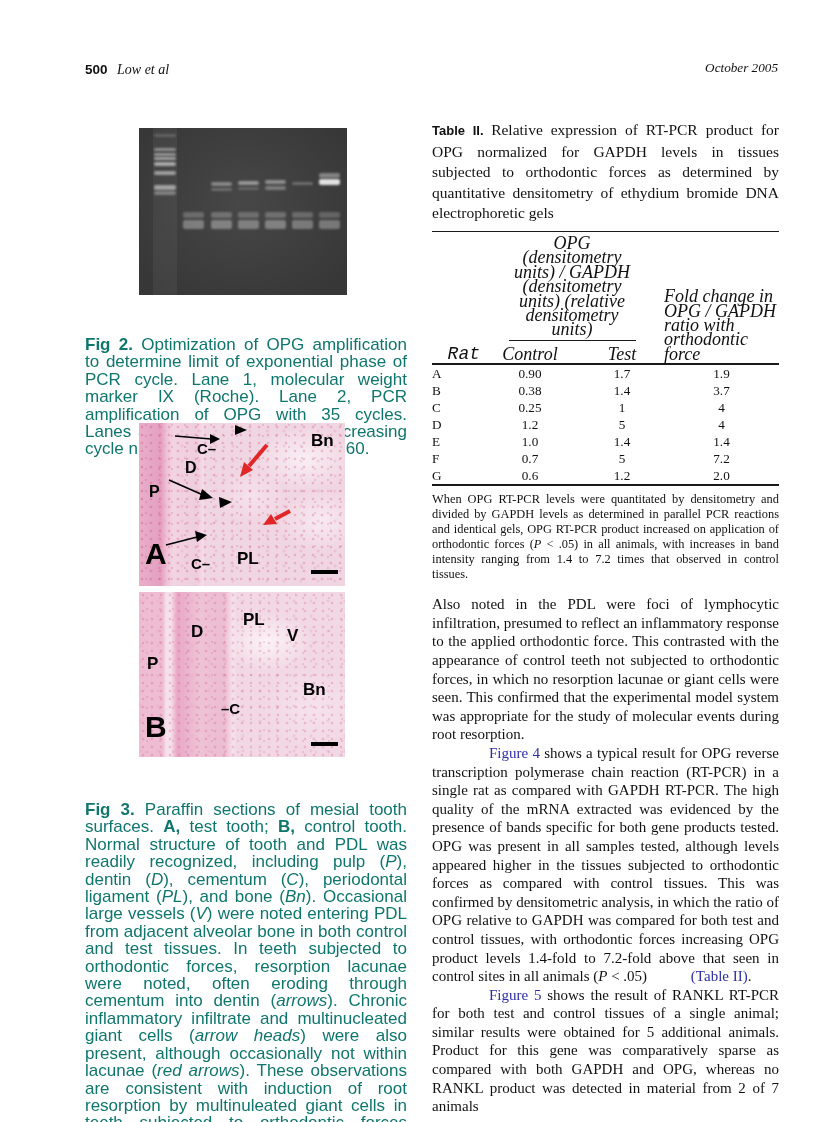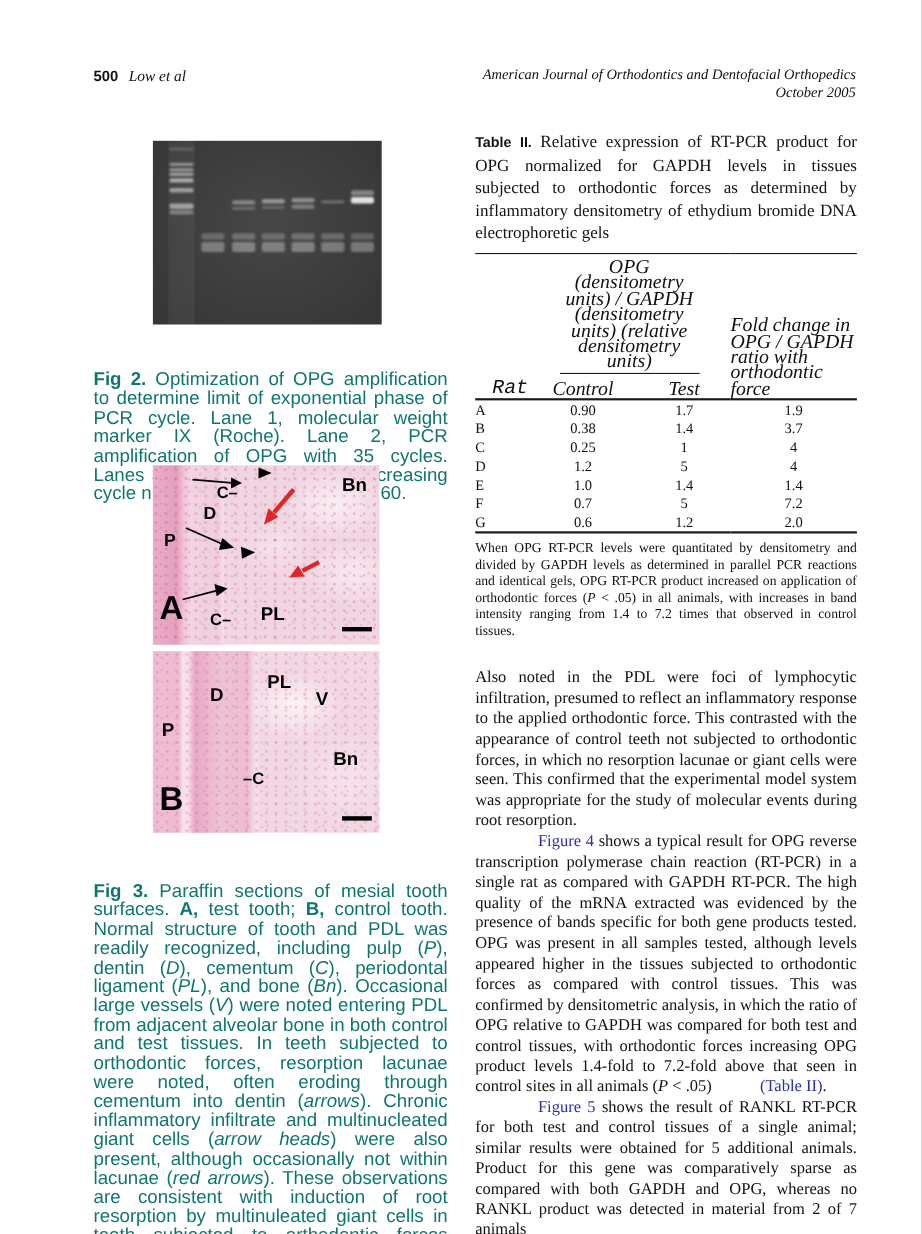--- a/index.html
+++ b/index.html
@@ -60,37 +60,36 @@
   table.tbl thead td{font-style:italic;font-size:18px;line-height:14.4px;vertical-align:bottom;padding:4px 0 2px;}
   .grp-inner{width:127px;margin:0 auto;text-align:center;border-bottom:1px solid #1a1a1a;padding-bottom:3px;}
   .rat-hdr{text-align:right;font-family:Liberation Mono, monospace;}
   .ctr{text-align:center;}
   .fold-hdr{text-align:left;}
   table.tbl tbody{border-bottom:2.5px solid #1a1a1a;}
   table.tbl tbody td{font-size:13.2px;line-height:17px;padding:0;}
   table.tbl tbody td:first-child{text-align:left;}
   .footnote{margin:6px 0 0;font-size:12.4px;line-height:15px;text-align:justify;}
   .bodytext{margin:0;font-size:15px;line-height:18.6px;text-align:justify;}
-  .bodytext.first{margin-top:26px;}
+  .bodytext.first{margin-top:13px;}
   .bodytext.indent{text-indent:17px;}
   .seg-bold{font-weight:700;}
   .seg-italic{font-style:italic;}
   .seg-link{color:#2e2ea4;margin-left:40px;}
 </style>
 </head>
 <body>
 
 <div class="page">
 
   <div class="run-left">
     <span class="pg">500</span>
     <span class="auth">Low et al</span>
   </div>
   <div class="run-right">
-    <div>American Journal of Orthodontics and Dentofacial Orthopedics</div>
     <div>October 2005</div>
   </div>
 
   <div class="gel">
     <div class="lane" style="left:14px;width:24px;background:rgba(255,255,255,0.05);">
       <div class="band" style="top:6px;height:3px;opacity:.2;"></div>
       <div class="band" style="top:20px;height:2.5px;opacity:.5;"></div>
       <div class="band" style="top:25px;height:2.5px;opacity:.55;"></div>
       <div class="band" style="top:29px;height:3px;opacity:.62;"></div>
       <div class="band" style="top:34px;height:3.5px;opacity:.68;"></div>
@@ -168,21 +167,21 @@
       <span class="hlabel" style="left:164px;top:88px;font-size:17px;">Bn</span>
       <span class="hlabel" style="left:82px;top:108px;font-size:15px;">–C</span>
       <span class="hlabel plet" style="left:6px;top:118px;">B</span>
       <div class="scalebar" style="left:172px;top:150px;"></div>
     </div>
   </div>
 
   <p class="caption cap-fig3"><span class="seg-bold">Fig 3. </span><span class="seg-normal">Paraffin sections of mesial tooth surfaces. </span><span class="seg-bold">A, </span><span class="seg-normal">test tooth; </span><span class="seg-bold">B, </span><span class="seg-normal">control tooth. Normal structure of tooth and PDL was readily recognized, including pulp (</span><span class="seg-italic">P</span><span class="seg-normal">), dentin (</span><span class="seg-italic">D</span><span class="seg-normal">), cementum (</span><span class="seg-italic">C</span><span class="seg-normal">), periodontal ligament (</span><span class="seg-italic">PL</span><span class="seg-normal">), and bone (</span><span class="seg-italic">Bn</span><span class="seg-normal">). Occasional large vessels (</span><span class="seg-italic">V</span><span class="seg-normal">) were noted entering PDL from adjacent alveolar bone in both control and test tissues. In teeth subjected to orthodontic forces, resorption lacunae were noted, often eroding through cementum into dentin (</span><span class="seg-italic">arrows</span><span class="seg-normal">). Chronic inflammatory infiltrate and multinucleated giant cells (</span><span class="seg-italic">arrow heads</span><span class="seg-normal">) were also present, although occasionally not within lacunae (</span><span class="seg-italic">red arrows</span><span class="seg-normal">). These observations are consistent with induction of root resorption by multinuleated giant cells in teeth subjected to orthodontic forces (H&amp;E; bars = 100 μm).</span></p>
 
   <div class="rcol">
-    <p class="tbl-title"><span class="seg-tablabel">Table II. </span><span class="seg-normal">Relative expression of RT-PCR product for OPG normalized for GAPDH levels in tissues subjected to orthodontic forces as determined by inflammatory densitometry of ethydium bromide DNA electrophoretic gels</span></p>
+    <p class="tbl-title"><span class="seg-tablabel">Table II. </span><span class="seg-normal">Relative expression of RT-PCR product for OPG normalized for GAPDH levels in tissues subjected to orthodontic forces as determined by quantitative densitometry of ethydium bromide DNA electrophoretic gels</span></p>
 
     <table class="tbl">
       <colgroup>
           <col style="width:48px">
           <col style="width:100px">
           <col style="width:84px">
           <col style="width:115px">
         </colgroup>
       <thead>
         <tr>

